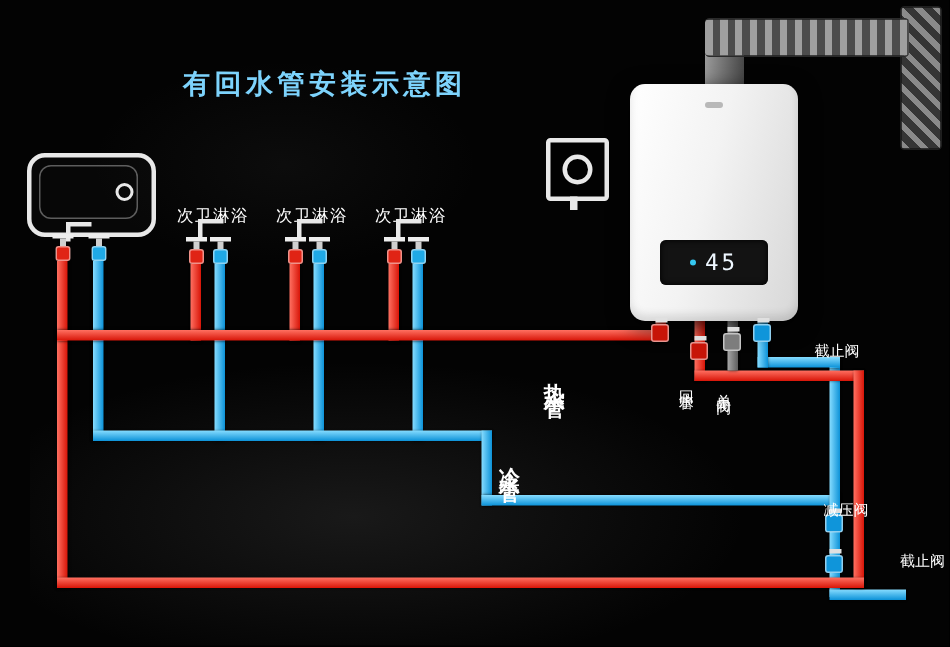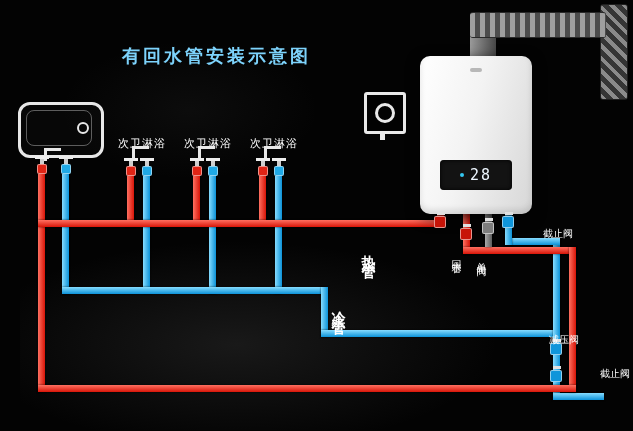--- a/index.html
+++ b/index.html
@@ -117,21 +117,21 @@
   <div class="abs pipe v hot" style="left:463px;top:213px;width:7px;height:41px;"></div>
   <div class="abs pipe h hot" style="left:463px;top:247px;width:113px;height:7px;"></div>
   <div class="abs pipe v hot" style="left:569px;top:247px;width:7px;height:145px;"></div>
   <div class="abs pipe h hot" style="left:38px;top:385px;width:538px;height:7px;"></div>
   <div class="abs pipe v gas" style="left:485px;top:213px;width:7px;height:34px;"></div>
 
   <div class="abs heater" style="left:420px;top:56px;width:112px;height:158px;">
     <div class="abs heater-logo" style="left:50px;top:12px;width:12px;height:4px;"></div>
     <div class="abs display" style="left:20px;top:104px;width:72px;height:30px;">
       <span class="disp-dot"></span>
-      <span>28</span>
+      <span>45</span>
     </div>
   </div>
 
   <div class="abs pvalve hot" style="left:434px;top:216px;"></div>
   <div class="abs pvalve hot" style="left:460px;top:228px;"></div>
   <div class="abs pvalve gas" style="left:482px;top:222px;"></div>
   <div class="abs pvalve cold" style="left:502px;top:216px;"></div>
   <div class="abs pvalve cold" style="left:550px;top:343px;"></div>
   <div class="abs pvalve cold" style="left:550px;top:370px;"></div>
 

